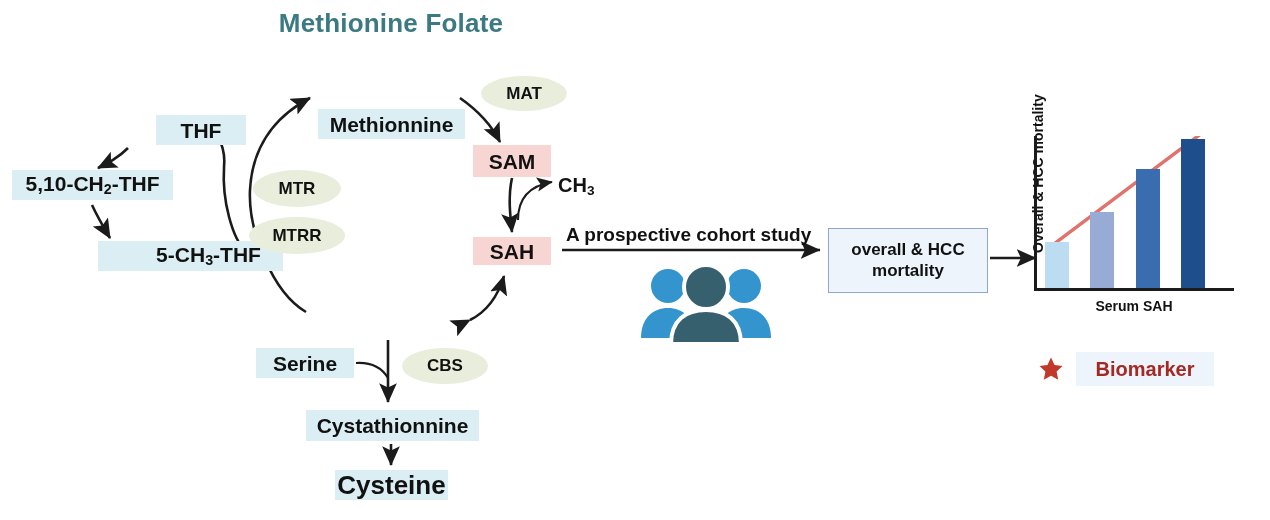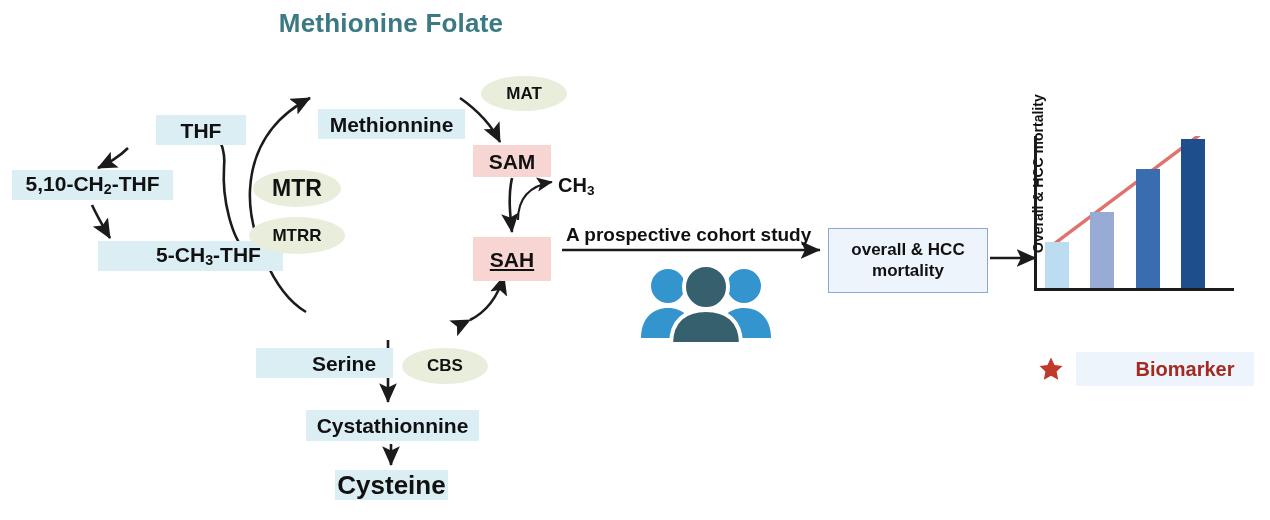--- a/index.html
+++ b/index.html
@@ -23,29 +23,29 @@
   #folate-pill{position:absolute;left:77px;top:53px;width:172px;height:36px;
         border:1.6px solid #dcdcdc;border-radius:18px;background:#ffffff;
         display:flex;align-items:center;justify-content:center;
         font-size:17px;font-weight:bold;color:#111;}
 
   #n-methionine{left:318px;top:68px;width:147px;height:30px;font-size:21px;margin-top:41px;}
   #n-thf{left:120px;top:115px;width:90px;height:30px;font-size:21px;margin-left:36px;}
   #n-ch2thf{left:12px;top:170px;width:161px;height:30px;font-size:21px;}
   #n-ch3thf{left:98px;top:241px;width:149px;height:30px;font-size:21px;padding-left:36px;}
   #n-sam{left:473px;top:145px;width:78px;height:32px;font-size:21px;}
-  #n-sah{left:473px;top:237px;width:78px;height:44px;font-size:21px;text-decoration:underline;}
+  #n-sah{left:473px;top:237px;width:78px;height:28px;font-size:21px;}
   #n-homocysteine{left:300px;top:306px;width:167px;height:31px;font-size:21px;}
-  #n-serine{left:256px;top:348px;width:98px;height:30px;font-size:21px;padding-left:39px;}
+  #n-serine{left:256px;top:348px;width:98px;height:30px;font-size:21px;}
   #n-cystathionnine{left:306px;top:410px;width:173px;height:31px;font-size:21px;}
   #n-cysteine{left:335px;top:470px;width:113px;height:30px;font-size:26px;}
   #n-ch3{left:558px;top:173px;width:58px;height:26px;font-size:20px;}
 
   #e-mat{left:481px;top:76px;width:86px;height:35px;font-size:17px;}
-  #e-mtr{left:253px;top:170px;width:88px;height:37px;font-size:23px;}
+  #e-mtr{left:253px;top:170px;width:88px;height:37px;font-size:17px;}
   #e-mtrr{left:249px;top:217px;width:96px;height:37px;font-size:17px;}
   #e-cbs{left:402px;top:348px;width:86px;height:36px;font-size:17px;}
 
   #cohort-label{position:absolute;left:566px;top:222px;width:280px;height:26px;
       display:flex;align-items:center;font-size:19px;font-weight:bold;color:#111;}
 
   #mortality-box{position:absolute;left:828px;top:228px;width:158px;height:63px;
       background:#eef4fc;border:1.7px solid #8da8d4;
       display:flex;align-items:center;justify-content:center;text-align:center;
       font-size:17px;font-weight:bold;color:#111;line-height:1.22;}
@@ -58,21 +58,21 @@
         text-align:center;font-size:14px;font-weight:bold;color:#111;white-space:nowrap;}
   #plot{position:absolute;left:22px;top:4px;width:182px;height:152px;}
   #axis-y{position:absolute;left:22px;top:4px;width:3px;height:155px;background:#1b1b1b;}
   #axis-x{position:absolute;left:22px;top:156px;width:200px;height:3px;background:#1b1b1b;}
   .bar{position:absolute;bottom:0;}
   #xlab{position:absolute;left:22px;top:166px;width:200px;text-align:center;
         font-size:14px;font-weight:bold;color:#111;}
 
   #biomarker{position:absolute;left:1076px;top:352px;width:138px;height:34px;
       background:#eef4fc;display:flex;align-items:center;justify-content:center;
-      font-size:20px;font-weight:bold;color:#a32a22;padding-left:40px;}
+      font-size:20px;font-weight:bold;color:#a32a22;}
   #biostar{position:absolute;left:1038px;top:356px;width:26px;height:26px;}
 
   svg.edge{position:absolute;left:0;top:0;width:1270px;height:520px;
            pointer-events:none;overflow:visible;}
   .ln{fill:none;stroke:#1b1b1b;stroke-width:2.6;}
   .ln-thin{fill:none;stroke:#1b1b1b;stroke-width:2.1;}
   sub{font-size:.68em;vertical-align:-.22em;font-weight:bold;}
 </style>
 </head>
 <body>
@@ -168,20 +168,21 @@
     <div id="axis-x"></div>
     <div id="plot">
       <svg id="trend" width="182" height="152" style="position:absolute;left:0;top:0;">
           <line x1="16.75" y1="110.4" x2="165.25" y2="-0.960000000000008" stroke="#e0736c" stroke-width="3.4" stroke-linecap="round"></line>
         </svg>
     <div class="bar" style="left: 10.92px; width: 23.66px; height: 45.6px; background: rgb(188, 220, 242);"></div>
         <div class="bar" style="left: 56.42px; width: 23.66px; height: 76px; background: rgb(151, 171, 213);"></div>
         <div class="bar" style="left: 101.92px; width: 23.66px; height: 118.56px; background: rgb(58, 108, 176);"></div>
         <div class="bar" style="left: 147.42px; width: 23.66px; height: 148.96px; background: rgb(31, 78, 140);"></div>
       </div>
+    <div id="xlab">Serum SAH</div>
   </div>
 
   <div id="biostar">
     <svg viewBox="0 0 26 26" width="26" height="26">
       <path d="M13,1.5 L16.5,9 L24.5,10 L18.6,15.6 L20.2,23.8 L13,19.7 L5.8,23.8 L7.4,15.6 L1.5,10 L9.5,9 Z" fill="#c0392b"></path>
     </svg>
   </div>
   <div id="biomarker">Biomarker</div>
 
 </div>

